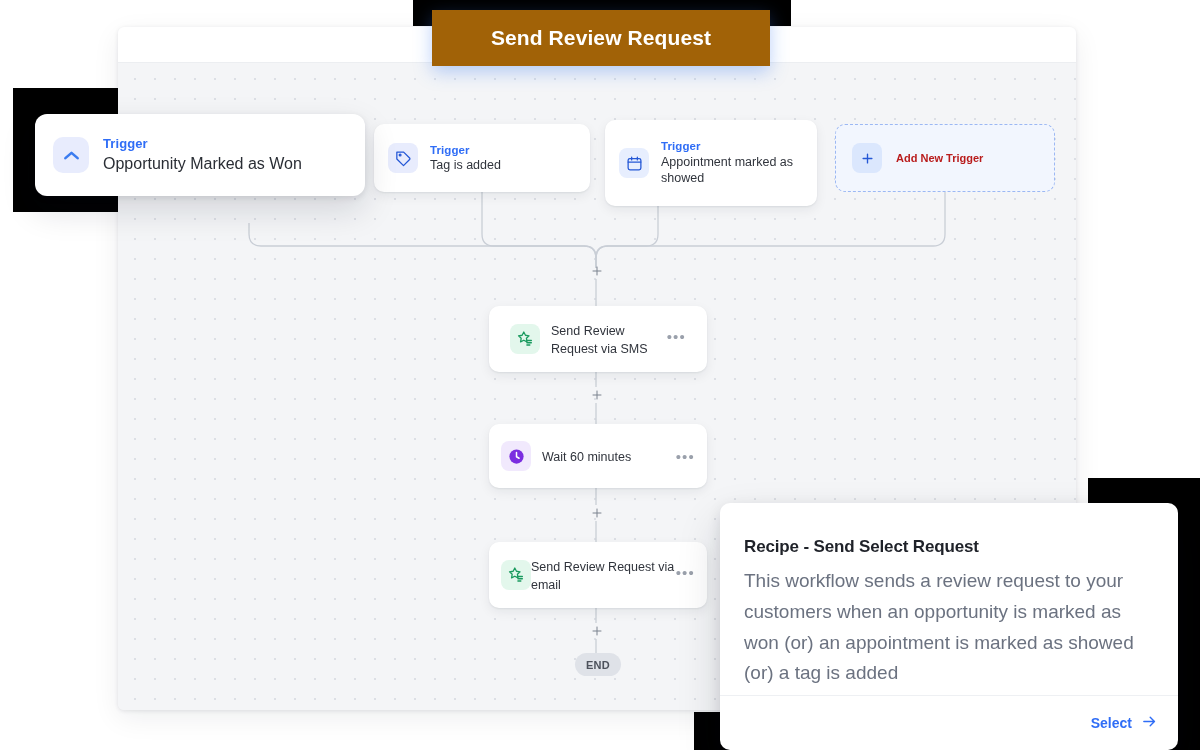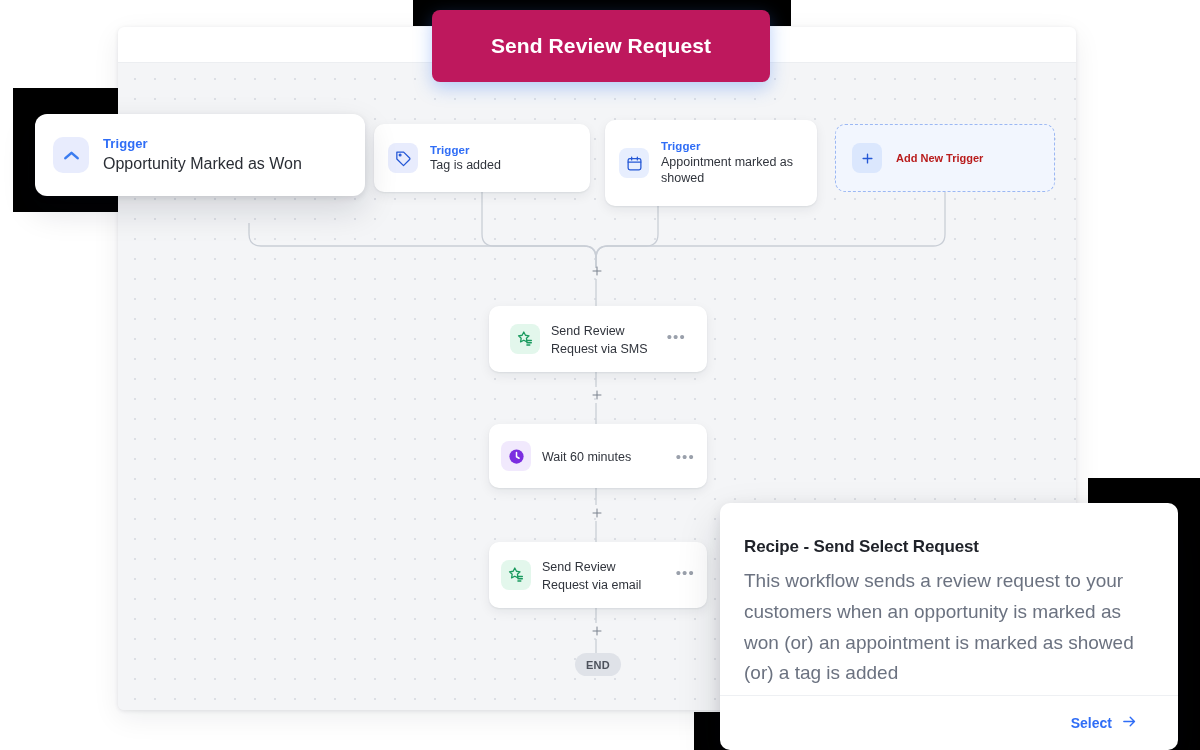--- a/index.html
+++ b/index.html
@@ -163,21 +163,21 @@
   #add-trigger .node-icon { background: #dbe7fd; width: 30px; height: 30px; }
   #add-trigger .add-label {
     font-size: 11px;
     font-weight: 700;
     color: #b91c1c;
   }
 
   
   #node-sms   { left: 371px; top: 279px; width: 218px; height: 66px; padding: 0 21px; gap: 11px; }
   #node-wait  { left: 371px; top: 397px; width: 218px; height: 64px; padding: 0 12px; gap: 11px; }
-  #node-email { left: 371px; top: 515px; width: 218px; height: 66px; padding: 0 12px; gap: 11px; }
+  #node-email { left: 371px; top: 515px; width: 218px; height: 66px; padding: 0 12px; gap: 0; }
 
   
   .plus-node {
     position: absolute;
     width: 16px; height: 16px;
     z-index: 13;
     color: #7b828e;
     display: flex;
     align-items: center;
     justify-content: center;
@@ -204,24 +204,24 @@
     font-weight: 600;
     color: #4d525c;
     letter-spacing: 0.3px;
     z-index: 13;
   }
 
   
   #send-review-button {
     position: absolute;
     left: 432px; top: 10px;
-    width: 338px; height: 72px;
-    background: #be185d;
+    width: 338px; height: 56px;
+    background: #a16207;
     border: none;
-    border-radius: 8px;
+    border-radius: 0;
     color: #ffffff;
     font-family: "Liberation Sans", sans-serif;
     font-size: 21px;
     font-weight: 700;
     letter-spacing: 0.1px;
     cursor: pointer;
     box-shadow: 0 6px 18px rgba(59,124,240,0.35);
     z-index: 40;
   }
 
@@ -251,21 +251,21 @@
   }
   #recipe-footer {
     position: absolute;
     left: 0; bottom: 0;
     width: 100%;
     height: 55px;
     border-top: 1px solid #eef0f3;
     display: flex;
     align-items: center;
     justify-content: flex-end;
-    padding-right: 40px;
+    padding-right: 20px;
   }
   #select-button {
     display: flex;
     align-items: center;
     gap: 9px;
     background: none;
     border: none;
     color: #2f6df6;
     font-family: "Liberation Sans", sans-serif;
     font-size: 14px;

